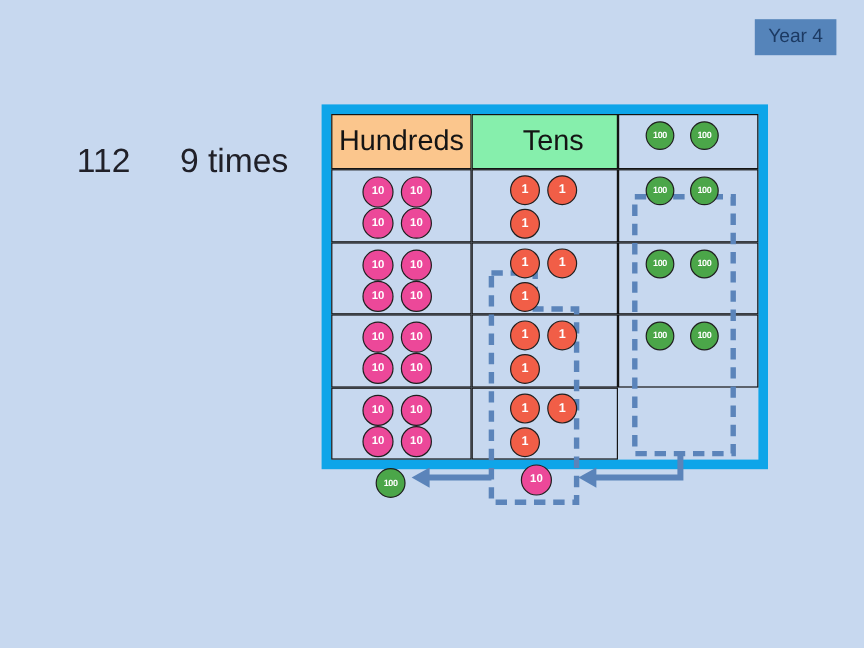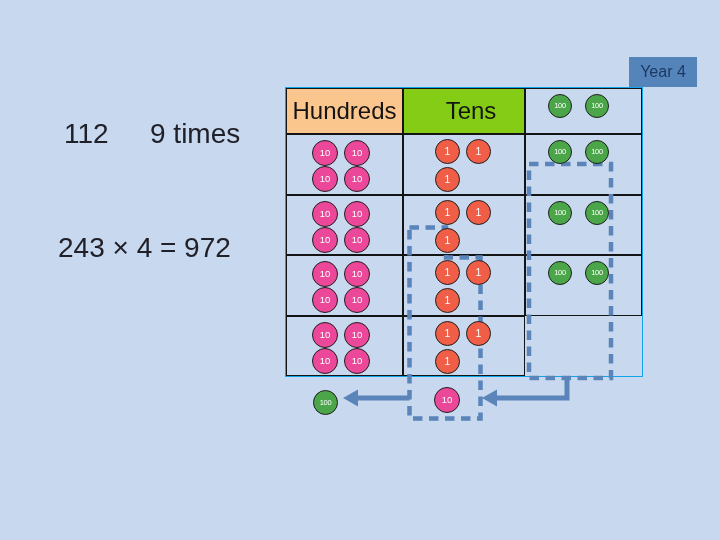--- a/index.html
+++ b/index.html
@@ -5,54 +5,53 @@
   html,body { margin:0; padding:0; }
   .slide {
     position:relative; width:720px; height:540px;
     background:#c7d8ef; overflow:hidden;
     font-family:"Liberation Sans", sans-serif;
   }
   
   .year-badge {
     position:absolute; left:629px; top:16px; width:68px; height:30px;
     background:#5584ba; color:#1c3a63; font-size:16px;
-    display:flex; align-items:center; justify-content:center;margin-top:41px;
+    display:flex; align-items:center; justify-content:center;
   }
   
   .statement {
     position:absolute; left:64px; top:118px; width:240px;
     font-size:28px; color:#202028; display:flex;
   }
   .statement .num { width:86px; }
   .equation {
     position:absolute; left:58px; top:232px;
     font-size:28px; color:#202028; white-space:pre;
   }
   
   .ptable {
     position:absolute; left:268px; top:87px;
     display:grid;
     grid-template-columns:117px 122px 117px;
     grid-template-rows:46px repeat(4, 60.5px);
-    border:1px solid #0ea5e9;
-    margin-left:17px;
+    border:8px solid #0ea5e9;
   }
   .cell { border:1.5px solid #141414; box-sizing:border-box; }
   .hdr {
     display:flex; align-items:center; justify-content:center;
     font-size:24px; color:#141414;
   }
   .hdr-hundreds { background:#fbc68d; }
-  .hdr-tens     { background:#84cc16;padding-left:14px; }
+  .hdr-tens     { background:#86efac;padding-left:14px; }
   .hdr-ones     { background:#f65047; }
   
   .counter {
     position:relative; z-index:5;
     border-radius:50%; border:1.5px solid #1f1f1f; box-sizing:border-box;
-    color:#ffffff; font-weight:normal;
+    color:#ffffff; font-weight:bold;
     display:flex; align-items:center; justify-content:center;
     line-height:1;
   }
   .c-h { width:24px; height:24px; background:#4ba649; font-size:7.5px; letter-spacing:-0.3px; }
   .c-t { width:26px; height:26px; background:#ec4899; font-size:9.5px; }
   .c-o { width:25px; height:25px; background:#f15e47; font-size:10.5px; }
   .h-wrap { display:flex; gap:13px; margin:5px 0 0 22px; }
   .t-wrap { display:grid; grid-template-columns:repeat(2,26px); column-gap:6px; row-gap:0; margin:5px 0 0 25px; width:max-content; }
   .o-wrap { display:grid; grid-template-columns:repeat(2,25px); column-gap:6px; row-gap:3px; margin:4px 0 0 31px; width:max-content; }
   
@@ -67,21 +66,20 @@
 
 <div class="slide">
 
   <div class="year-badge">Year 4</div>
 
   <div class="statement">
     <span class="num">112</span>
     <span>9 times</span>
   </div>
 
-  <div class="equation">243 × 4 = 972</div>
 
   <div class="ptable" id="ptable">
     <div class="cell hdr hdr-hundreds">Hundreds</div>
     <div class="cell hdr hdr-tens">Tens</div>
 
   <div class="cell">
         <div class="h-wrap">
           <div class="counter c-h">100</div>
           <div class="counter c-h">100</div>
         </div>

